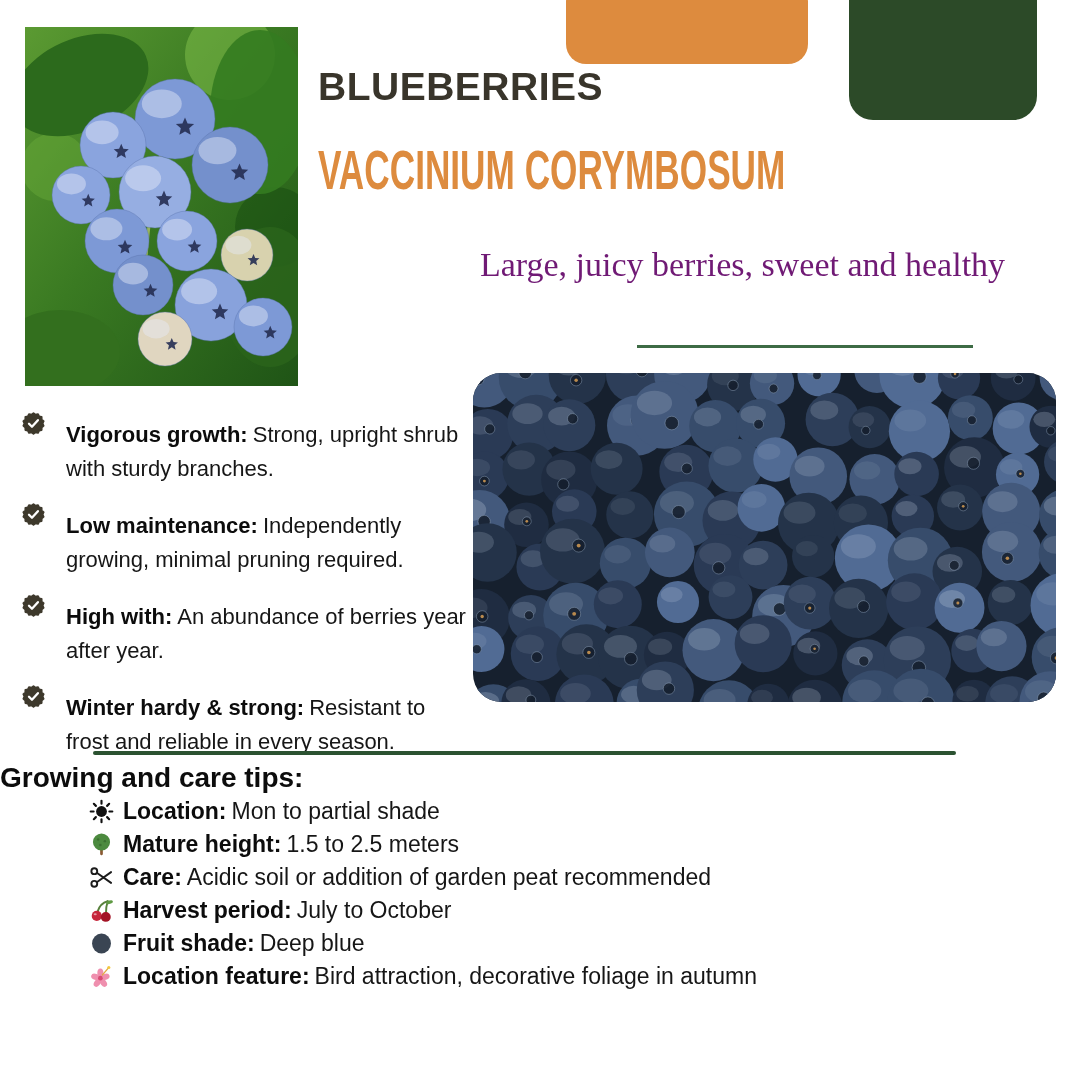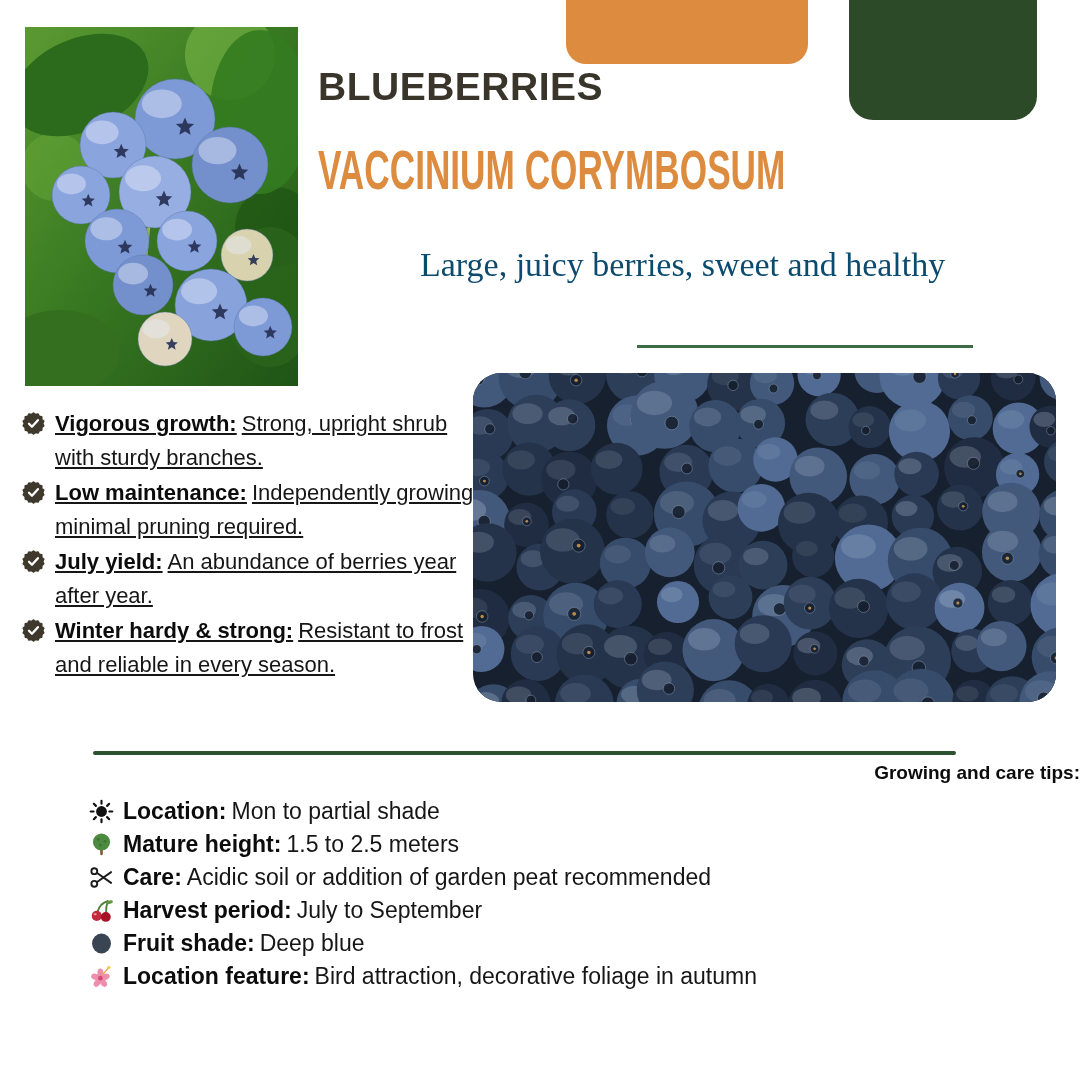--- a/index.html
+++ b/index.html
@@ -11,37 +11,37 @@
   .deco-orange{position:absolute;left:566px;top:-18px;width:242px;height:82px;
                background:#dd8b3e;border-radius:20px;}
   .deco-green{position:absolute;left:849px;top:-34px;width:188px;height:154px;
               background:#2c4a28;border-radius:24px;}
 
   .title{position:absolute;left:318px;top:66px;margin:0;font-size:39px;font-weight:800;
          letter-spacing:.5px;color:#39352b;line-height:1.1;}
   .subtitle{position:absolute;left:318px;top:143px;margin:0;font-size:55px;font-weight:700;
             color:#dd8b3e;line-height:1.0;white-space:nowrap;
             transform:scaleX(.64);transform-origin:0 0;}
-  .tagline{position:absolute;left:420px;top:246px;width:645px;text-align:left;
-           font-family:"Liberation Serif",serif;font-size:34px;color:#0c4a6e;}
+  .tagline{position:absolute;left:420px;top:246px;width:645px;text-align:center;
+           font-family:"Liberation Serif",serif;font-size:34px;color:#701a75;}
   .underline{position:absolute;left:637px;top:345px;width:336px;height:3px;background:#3d6b45;}
 
   .features{position:absolute;left:22px;top:407px;width:460px;list-style:none;margin:0;padding:0;}
   .features li{display:flex;gap:10px;margin:0 0 1px 0;}
   .badge{flex:none;width:23px;height:23px;margin-top:5px;}
-  .features p{margin:0;font-size:22px;line-height:34px;color:#161616;text-decoration:underline;}
+  .features p{margin:11px;font-size:22px;line-height:34px;color:#161616;}
   .features b,.tips b{font-weight:700;color:#0c0c0c;margin-right:5px;}
 
   .photo-right{position:absolute;left:473px;top:373px;width:583px;height:329px;
                border-radius:28px;overflow:hidden;}
   .photo-right svg{display:block;width:100%;height:100%;}
 
   .divider{position:absolute;left:93px;top:751px;width:863px;height:4px;background:#2b5231;border-radius:2px;}
-  .tips-heading{position:absolute;left:0;top:762px;width:1080px;margin:0;text-align:right;
-                font-size:19px;font-weight:800;color:#0c0c0c;}
+  .tips-heading{position:absolute;left:0;top:762px;width:1080px;margin:0;text-align:left;
+                font-size:28px;font-weight:800;color:#0c0c0c;}
   .tips{position:absolute;left:88px;top:795px;width:970px;list-style:none;margin:0;padding:0;}
   .tips li{display:flex;align-items:center;gap:8px;height:33px;font-size:23px;color:#161616;white-space:nowrap;}
   .tip-icon{flex:none;width:27px;height:27px;}
 </style>
 </head>
 <body>
 
 <div id="canvas">
 
   <svg class="photo-left" viewBox="0 0 273 359" preserveAspectRatio="none">
@@ -123,21 +123,21 @@
           <polygon class="seal" fill="#3e392c" stroke="#3e392c" stroke-width="2" stroke-linejoin="round" points="12.00,1.20 14.09,2.84 16.69,2.27 17.86,4.65 20.44,5.27 20.47,7.92 22.53,9.60 21.40,12.00 22.53,14.40 20.47,16.08 20.44,18.73 17.86,19.35 16.69,21.73 14.09,21.16 12.00,22.80 9.91,21.16 7.31,21.73 6.14,19.35 3.56,18.73 3.53,16.08 1.47,14.40 2.60,12.00 1.47,9.60 3.53,7.92 3.56,5.27 6.14,4.65 7.31,2.27 9.91,2.84"></polygon>
           <path d="M7.3 12.3 l3.1 3.1 6.2-6.9" stroke="#ffffff" stroke-width="2.4" fill="none" stroke-linecap="round" stroke-linejoin="round"></path>
         </svg>
       <p><b>Low maintenance:</b><span>Independently growing, minimal pruning required.</span></p>
     </li>
     <li>
       <svg class="badge" viewBox="0 0 24 24">
           <polygon class="seal" fill="#3e392c" stroke="#3e392c" stroke-width="2" stroke-linejoin="round" points="12.00,1.20 14.09,2.84 16.69,2.27 17.86,4.65 20.44,5.27 20.47,7.92 22.53,9.60 21.40,12.00 22.53,14.40 20.47,16.08 20.44,18.73 17.86,19.35 16.69,21.73 14.09,21.16 12.00,22.80 9.91,21.16 7.31,21.73 6.14,19.35 3.56,18.73 3.53,16.08 1.47,14.40 2.60,12.00 1.47,9.60 3.53,7.92 3.56,5.27 6.14,4.65 7.31,2.27 9.91,2.84"></polygon>
           <path d="M7.3 12.3 l3.1 3.1 6.2-6.9" stroke="#ffffff" stroke-width="2.4" fill="none" stroke-linecap="round" stroke-linejoin="round"></path>
         </svg>
-      <p><b>July yield:</b><span>An abundance of berries year after year.</span></p>
+      <p><b>High with:</b><span>An abundance of berries year after year.</span></p>
     </li>
     <li>
       <svg class="badge" viewBox="0 0 24 24">
           <polygon class="seal" fill="#3e392c" stroke="#3e392c" stroke-width="2" stroke-linejoin="round" points="12.00,1.20 14.09,2.84 16.69,2.27 17.86,4.65 20.44,5.27 20.47,7.92 22.53,9.60 21.40,12.00 22.53,14.40 20.47,16.08 20.44,18.73 17.86,19.35 16.69,21.73 14.09,21.16 12.00,22.80 9.91,21.16 7.31,21.73 6.14,19.35 3.56,18.73 3.53,16.08 1.47,14.40 2.60,12.00 1.47,9.60 3.53,7.92 3.56,5.27 6.14,4.65 7.31,2.27 9.91,2.84"></polygon>
           <path d="M7.3 12.3 l3.1 3.1 6.2-6.9" stroke="#ffffff" stroke-width="2.4" fill="none" stroke-linecap="round" stroke-linejoin="round"></path>
         </svg>
       <p><b>Winter hardy &amp; strong:</b><span>Resistant to frost and reliable in every season.</span></p>
     </li>
   </ul>
 
@@ -530,21 +530,21 @@
     </li>
     <li>
       <svg class="tip-icon" viewBox="0 0 24 24">
         <path d="M8.5 13 C10 8 13 5 17.5 3.8" stroke="#58813c" stroke-width="1.7" fill="none" stroke-linecap="round"></path>
         <path d="M16 14 C16 9 16.8 6 17.5 3.8" stroke="#58813c" stroke-width="1.7" fill="none" stroke-linecap="round"></path>
         <ellipse cx="19.3" cy="4.6" rx="2.9" ry="1.5" fill="#5f9a43" transform="rotate(-18 19.3 4.6)"></ellipse>
         <circle cx="7.8" cy="16.8" r="4.5" fill="#c6273b"></circle>
         <circle cx="15.8" cy="17.7" r="4.4" fill="#a31325"></circle>
         <ellipse cx="6.4" cy="15.4" rx="1.4" ry="0.9" fill="#ffffff" opacity="0.55"></ellipse>
       </svg>
-      <span><b>Harvest period:</b><span>July to September</span></span>
+      <span><b>Harvest period:</b><span>July to October</span></span>
     </li>
     <li>
       <svg class="tip-icon" viewBox="0 0 24 24">
         <ellipse cx="12" cy="12" rx="8.4" ry="8.8" fill="#3a4553"></ellipse>
       </svg>
       <span><b>Fruit shade:</b><span>Deep blue</span></span>
     </li>
     <li>
       <svg class="tip-icon" viewBox="0 0 24 24">
         <g transform="translate(11 13.5)">

